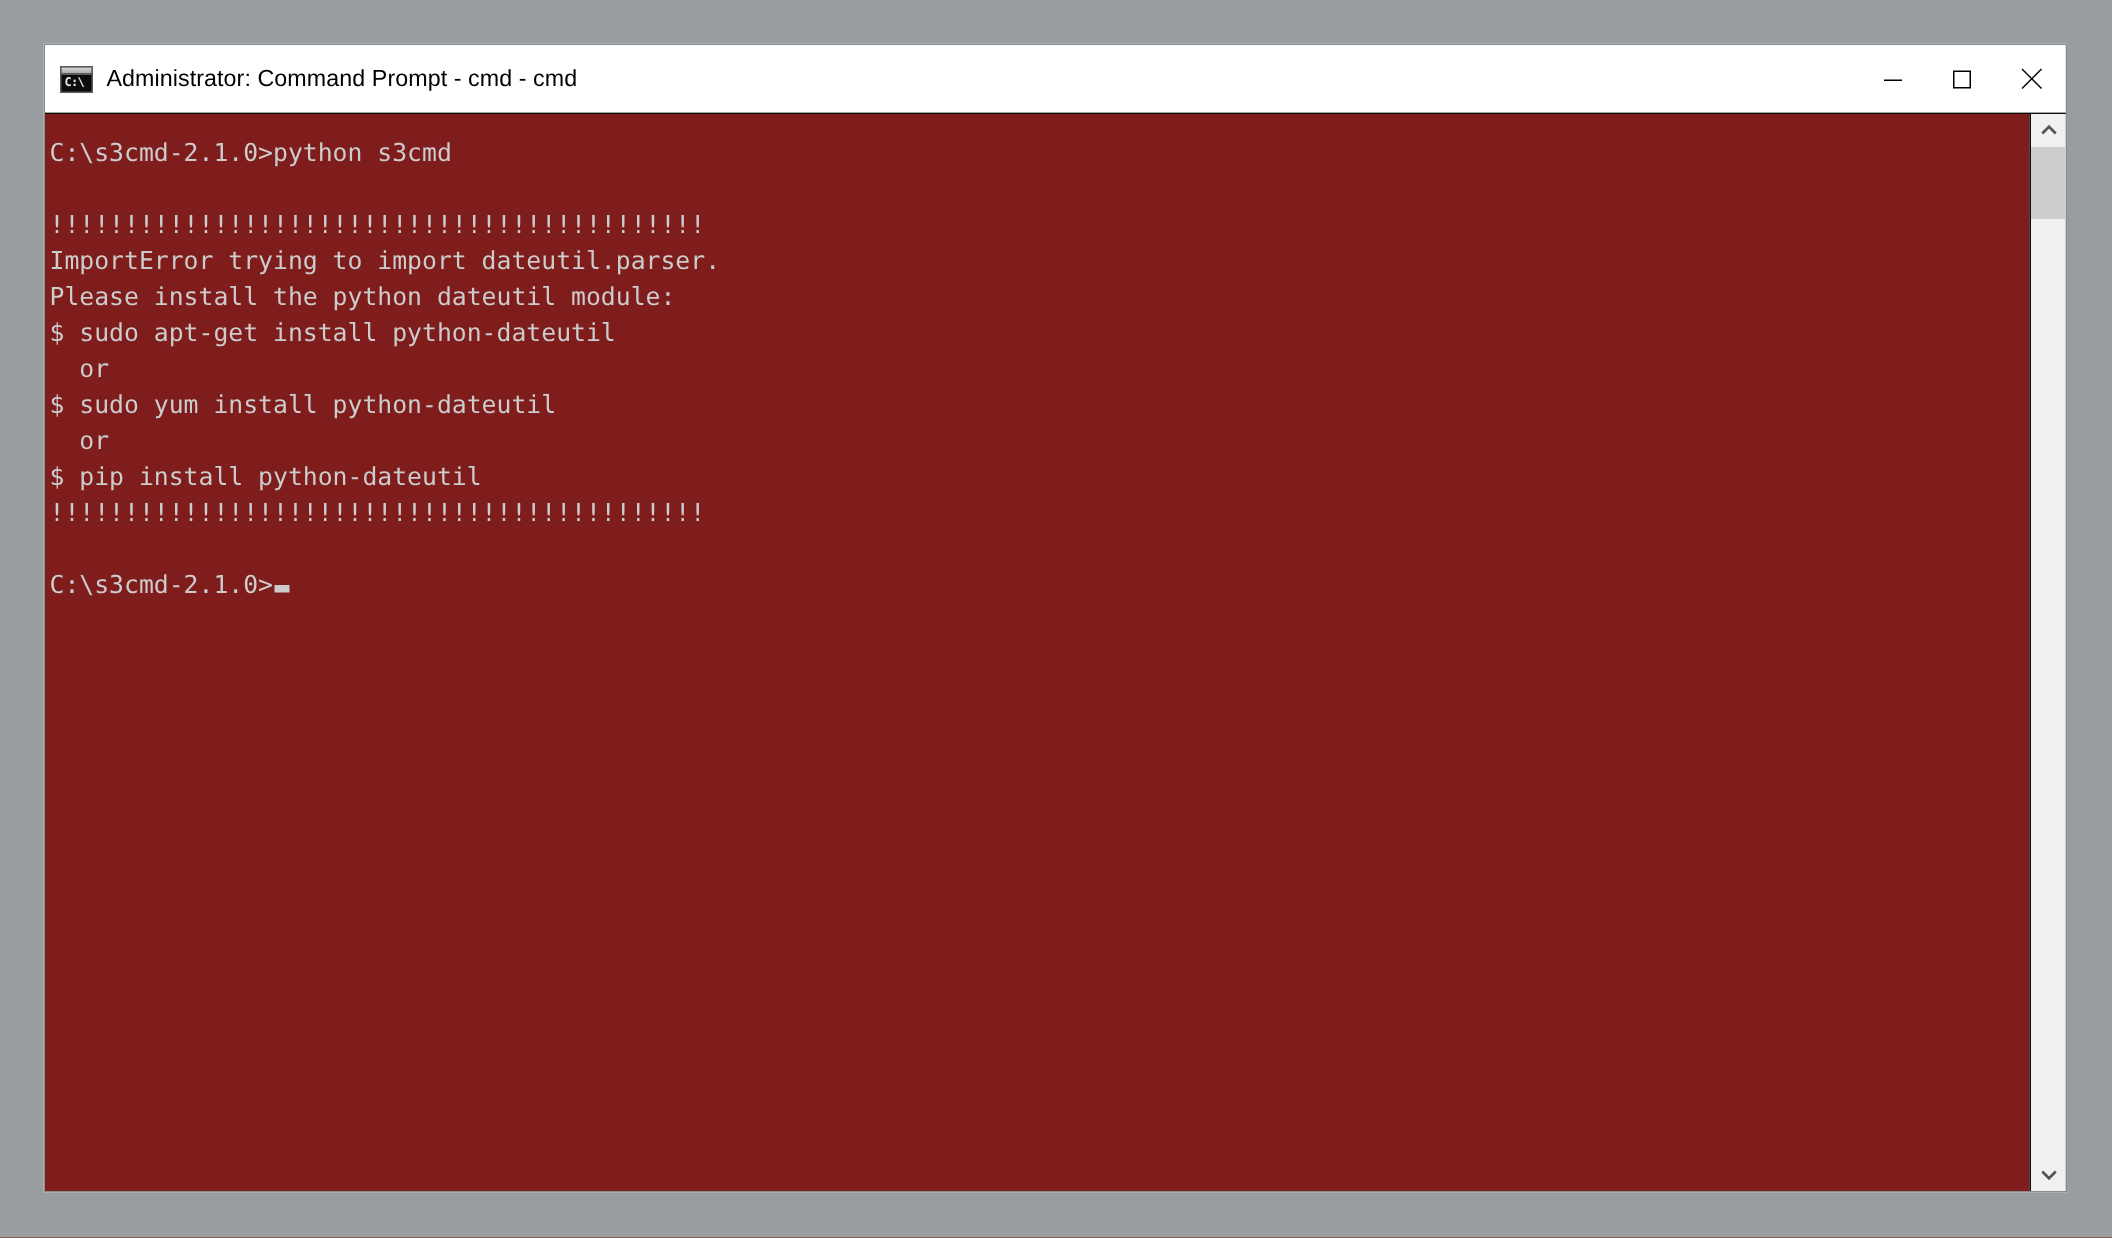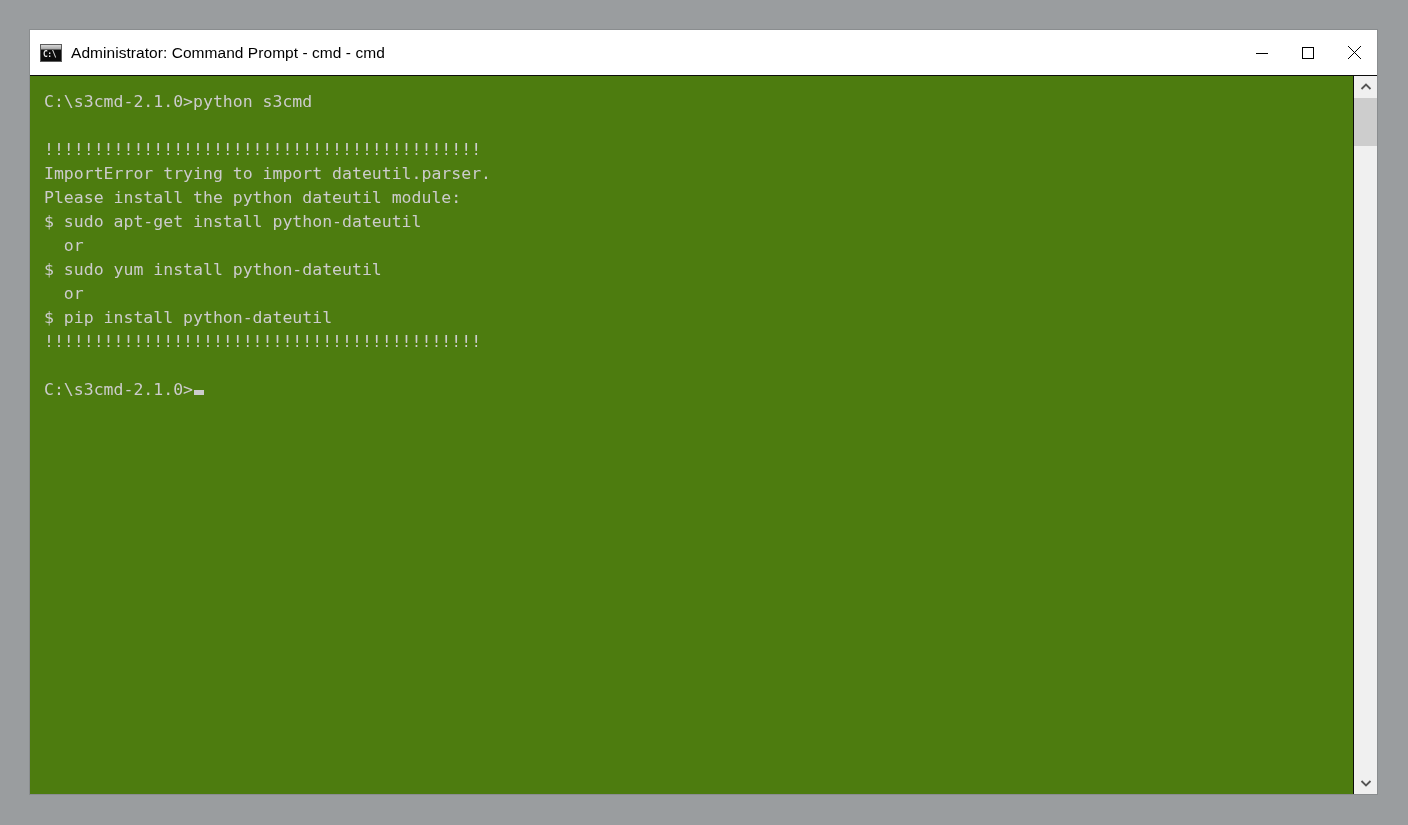--- a/index.html
+++ b/index.html
@@ -106,22 +106,22 @@
   
   #console-area {
     flex: 1;
     display: flex;
     background: #0c0c0c;
     min-height: 0;
     border-top: 1px solid #0c0c0c;
   }
   #console {
     flex: 1;
-    background: #4d7c0f;
-    padding: 14px 0 0 14px;
+    background: #7f1d1d;
+    padding: 14px 0 0 3px;
     overflow: hidden;
     min-width: 0;
   }
   #console-lines {
     font-family: "DejaVu Sans Mono", monospace;
     font-size: 16.5px;
     line-height: 24px;
     color: #cccccc;
     white-space: pre;
     letter-spacing: 0px;

